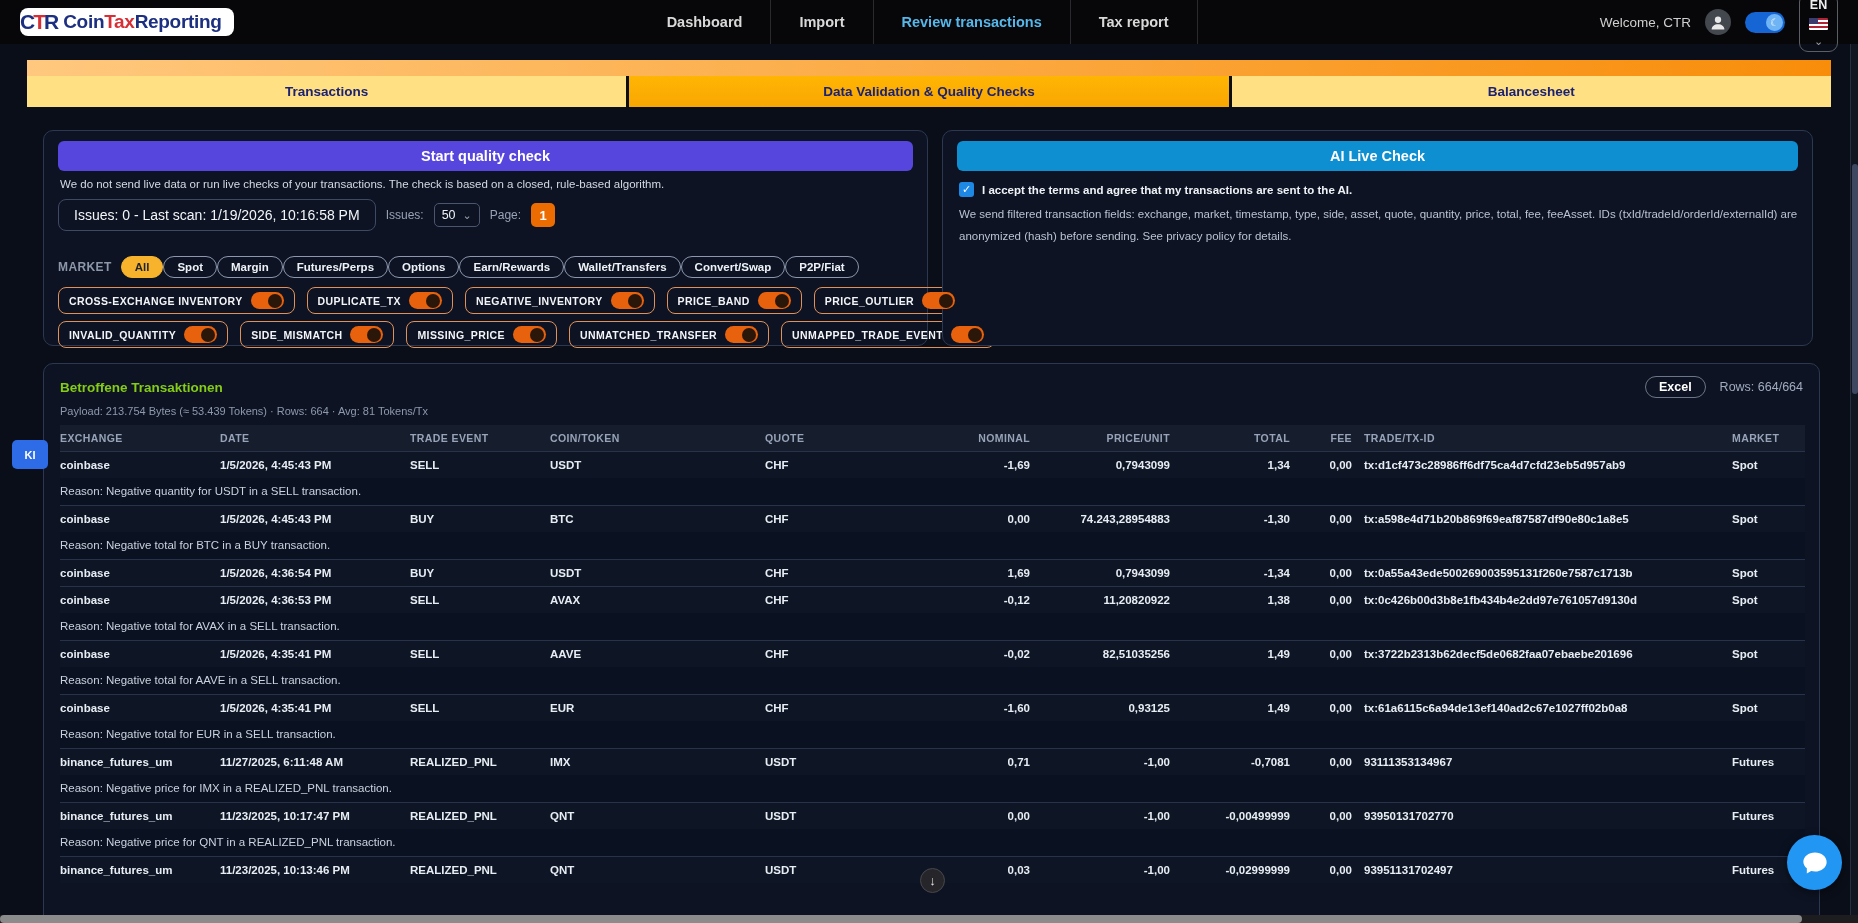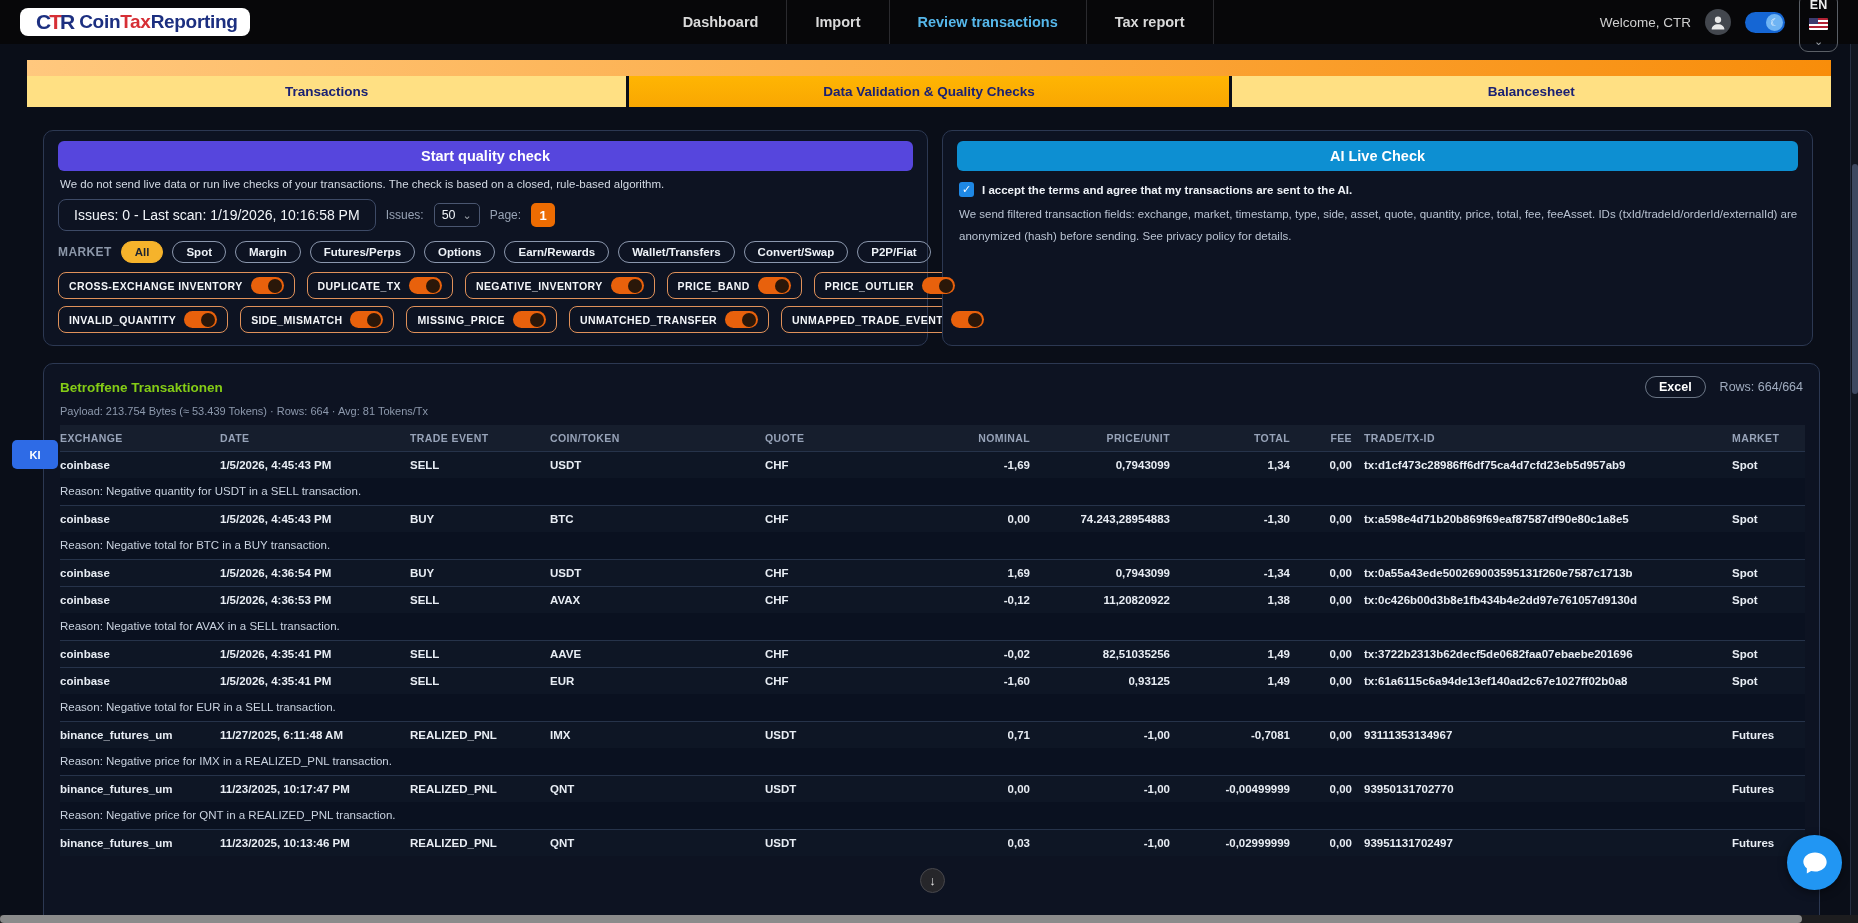--- a/index.html
+++ b/index.html
@@ -1,21 +1,21 @@
 <!DOCTYPE html>
 <html><head>
 <meta charset="utf-8">
 <style>
   * { margin:0; padding:0; box-sizing:border-box; }
   html,body { width:1858px; height:923px; overflow:hidden; }
   body { font-family:"Liberation Sans","DejaVu Sans",sans-serif; background:#0a0e18; color:#e8edf4; position:relative; }
 
   
   .navbar { height:44px; background:#070709; display:flex; align-items:stretch; position:relative; }
-  .logo-badge { background:#ffffff; border-radius:8px; margin:7px 0 7px 20px; padding:2px 12px 2px 16px; display:flex; align-items:center; gap:6px; align-self:center; }
+  .logo-badge { background:#ffffff; border-radius:8px; margin:7px 0 7px 20px; padding:2px 12px 2px 0; display:flex; align-items:center; gap:6px; align-self:center; }
   .logo-mark { font-weight:700; font-size:21px; letter-spacing:-2px; }
   .logo-text { font-weight:700; font-size:19px; letter-spacing:-0.3px; }
   .navy { color:#1c2f80; } .red { color:#d62f35; }
   .main-nav { display:flex; align-items:stretch; margin-left:405px; }
   .nav-item { display:flex; align-items:center; padding:0 28px; font-size:14.5px; font-weight:700; color:#d9d9d9; border-left:1px solid #2a2a2e; cursor:pointer; }
   .nav-item:first-child { border-left:none; }
   .nav-item:last-child { border-right:1px solid #2a2a2e; }
   .nav-item.active { color:#56b7ea; }
   .nav-right { margin-left:auto; display:flex; align-items:center; gap:14px; padding-right:20px; }
   .welcome { font-size:13.5px; color:#cfcfcf; }
@@ -36,21 +36,21 @@
 
   
   .panels-row { display:flex; gap:14px; margin:23px 45px 0 43px; }
   .panel { background:#0d1322; border:1px solid #2c3852; border-radius:10px; }
   .qc-panel { width:885px; height:216px; padding:10px 14px; }
   .ai-panel { flex:1; height:216px; padding:10px 14px; }
   .big-btn { width:100%; height:30px; border:none; border-radius:6px; color:#ffffff; font-weight:700; font-size:14.5px; font-family:inherit; cursor:pointer; display:block; }
   .btn-purple { background:#5646dd; }
   .btn-blue { background:#0d8fd2; }
   .disclaimer { font-size:11.5px; color:#d3dae4; margin:7px 0 9px 2px; }
-  .controls-row { display:flex; align-items:center; gap:10px; margin-bottom:10px; }
+  .controls-row { display:flex; align-items:center; gap:10px; margin-bottom:25px; }
   .scan-box { border:1px solid #3d4a66; border-radius:8px; padding:7px 15px; font-size:14px; color:#f2f5f9; }
   .small-label { font-size:12px; color:#98a3b5; }
   .fake-select { border:1px solid #4a5670; border-radius:5px; padding:4px 7px; display:flex; align-items:center; gap:7px; font-size:12.5px; color:#eef2f7; cursor:pointer; }
   .page-btn { width:24px; height:24px; border-radius:5px; background:#ed6c02; color:#fff; font-weight:700; font-size:13px; display:flex; align-items:center; justify-content:center; cursor:pointer; }
   .market-row { display:flex; align-items:center; gap:9px; margin-bottom:9px; }
   .market-label { font-size:12px; font-weight:700; color:#8c97a9; letter-spacing:.4px; }
   .chip { border:1px solid #8b97ad; border-radius:13px; padding:4px 13px; font-size:11.5px; font-weight:600; color:#eef2f7; cursor:pointer; white-space:nowrap; }
   .chip.active { background:#f6b32b; border-color:#f6b32b; color:#1d2430; font-weight:700; }
   .checks-row { display:flex; gap:12px; margin-bottom:7px; }
   .check-chip { border:1px solid #e0915a; border-radius:8px; padding:4px 10px; display:flex; align-items:center; gap:8px; cursor:pointer; }
@@ -72,21 +72,21 @@
   .payload-line { font-size:11px; color:#8d99ad; margin:7px 0 8px 0; }
   table { border-collapse:collapse; table-layout:fixed; width:1745px; }
   th { height:26px; background:#161e2d; color:#97a3b8; font-size:10.5px; font-weight:700; text-align:left; letter-spacing:.4px; }
   td { height:27px; font-size:11.5px; }
   tr.tx-row td { background:#0e1625; border-top:1px solid #26334a; font-weight:600; color:#e8edf4; white-space:nowrap; overflow:hidden; }
   tr.reason-row td { background:#0a1120; color:#c9d2df; font-weight:400; }
   .num { text-align:right; }
   .pl { padding-left:12px; }
 
   
-  .ki-badge { position:absolute; left:12px; top:440px; width:46px; height:29px; background:#2e6be6; border-radius:5px; color:#fff; font-size:11px; font-weight:700; display:flex; align-items:center; justify-content:center; cursor:pointer; }
+  .ki-badge { position:absolute; left:12px; top:440px; width:36px; height:29px; background:#2e6be6; border-radius:5px; color:#fff; font-size:11px; font-weight:700; display:flex; align-items:center; justify-content:center; cursor:pointer; }
   .scroll-down-btn { position:absolute; left:920px; top:868px; width:25px; height:25px; border-radius:50%; background:#26262a; border:1px solid #47474c; color:#e8e8e8; font-size:13px; display:flex; align-items:center; justify-content:center; cursor:pointer; }
   .chat-btn { position:absolute; left:1787px; top:835px; width:55px; height:55px; border-radius:50%; background:#2196f3; display:flex; align-items:center; justify-content:center; cursor:pointer; box-shadow:0 2px 8px rgba(0,0,0,.5); }
   .vscrollbar { position:absolute; right:0; top:44px; bottom:8px; width:8px; background:#10151f; border-left:1px solid #262e40; }
   .vthumb { position:absolute; top:120px; width:6px; left:1px; height:230px; border-radius:3px; background:#3d4860; }
   .hscrollbar { position:absolute; left:0; right:0; bottom:0; height:8px; background:#1d1d1f; }
   .hthumb { position:absolute; left:0; top:0; height:8px; width:97%; background:#8b8b8b; border-radius:4px; }
 </style>
 </head>
 <body>
 
@@ -137,21 +137,21 @@
       <span class="small-label">Issues:</span>
       <span class="fake-select">
         <span>50</span>
         <span class="chev">⌄</span>
       </span>
       <span class="small-label">Page:</span>
       <span class="page-btn">1</span>
     </div>
     <div class="market-row">
       <span class="market-label">MARKET</span>
-      <span id="market-chips" style="display:flex;gap:9px;">
+      <span id="market-chips" style="display:flex;">
           <span class="chip active">All</span>
           <span class="chip">Spot</span>
           <span class="chip">Margin</span>
           <span class="chip">Futures/Perps</span>
           <span class="chip">Options</span>
           <span class="chip">Earn/Rewards</span>
           <span class="chip">Wallet/Transfers</span>
           <span class="chip">Convert/Swap</span>
           <span class="chip">P2P/Fiat</span>
         </span>
@@ -320,20 +320,23 @@
           <td>SELL</td>
           <td>AAVE</td>
           <td>CHF</td>
           <td class="num">-0,02</td>
           <td class="num">82,51035256</td>
           <td class="num">1,49</td>
           <td class="num">0,00</td>
           <td class=" pl">tx:3722b2313b62decf5de0682faa07ebaebe201696</td>
           <td class=" pl">Spot</td>
         </tr>
+        <tr class="reason-row">
+          <td colspan="11">Reason: Negative total for AAVE in a SELL transaction.</td>
+        </tr>
         <tr class="tx-row">
           <td>coinbase</td>
           <td>1/5/2026, 4:35:41 PM</td>
           <td>SELL</td>
           <td>EUR</td>
           <td>CHF</td>
           <td class="num">-1,60</td>
           <td class="num">0,93125</td>
           <td class="num">1,49</td>
           <td class="num">0,00</td>

